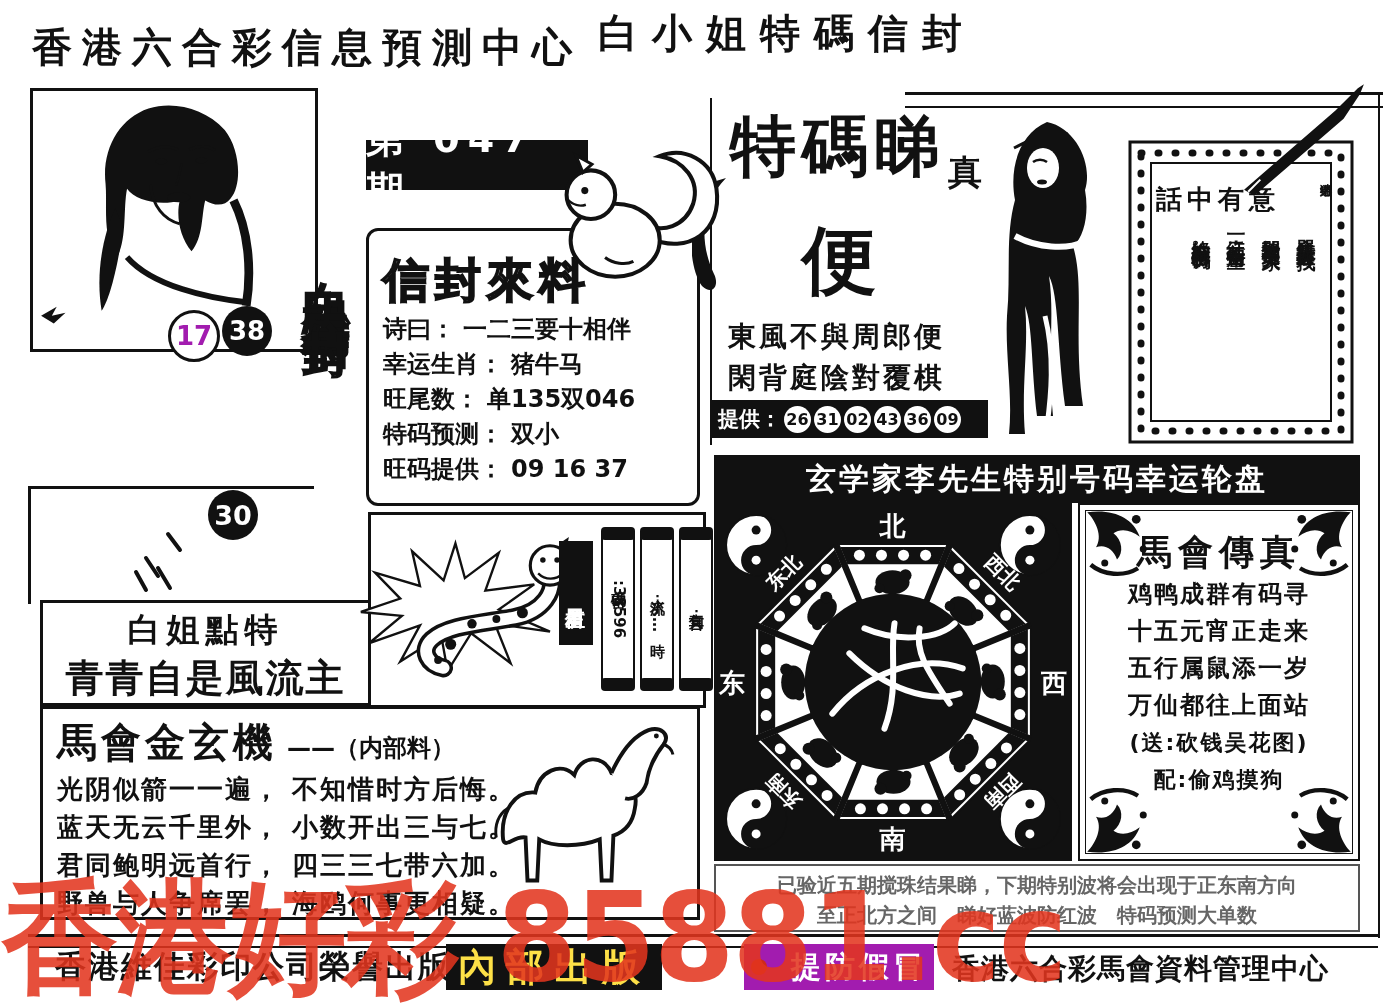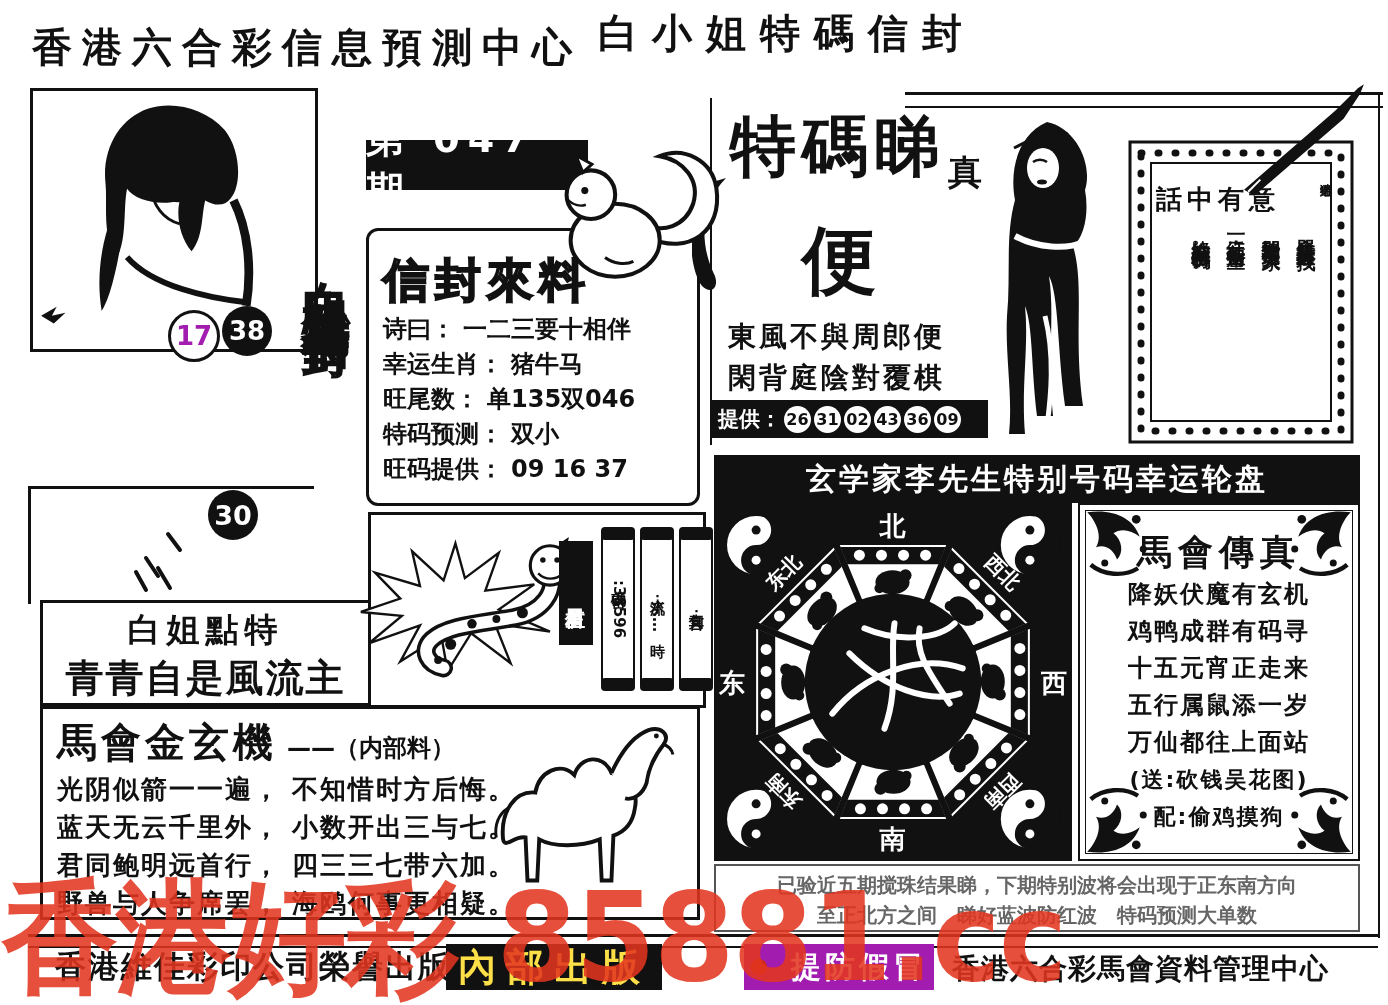--- a/index.html
+++ b/index.html
@@ -455,21 +455,20 @@
       <path d="M10,66 C24,78 48,80 64,70" stroke="#111" stroke-width="5" fill="none"></path>
     </svg>
     <svg class="flourish" style="right:2px;bottom:2px;transform:scale(-1,-1);" width="70" height="70" viewBox="0 0 80 80">
       <path d="M6,6 C36,2 58,12 66,34 C56,26 44,24 36,30 C46,38 48,52 40,60 C36,48 26,42 16,46 C24,34 16,16 6,6 Z" fill="#111"></path>
       <circle cx="62" cy="14" r="5" fill="#111"></circle>
         <circle cx="70" cy="48" r="4" fill="#111"></circle>
         <circle cx="26" cy="64" r="4" fill="#111"></circle>
       <path d="M10,66 C24,78 48,80 64,70" stroke="#111" stroke-width="5" fill="none"></path>
     </svg>
     <div id="fax-title">馬會傳真</div>
-    <div class="fax-line">降妖伏魔有玄机</div>
     <div class="fax-line">鸡鸭成群有码寻</div>
     <div class="fax-line">十五元宵正走来</div>
     <div class="fax-line">五行属鼠添一岁</div>
     <div class="fax-line">万仙都往上面站</div>
     <div class="fax-line small">(送:砍钱吴花图)</div>
     <div class="fax-line small">配:偷鸡摸狗</div>
   </div>
 
   <div class="abs" id="analysis-box">
     <div class="analysis-line">已验近五期搅珠结果睇，下期特别波将会出现于正东南方向</div>

